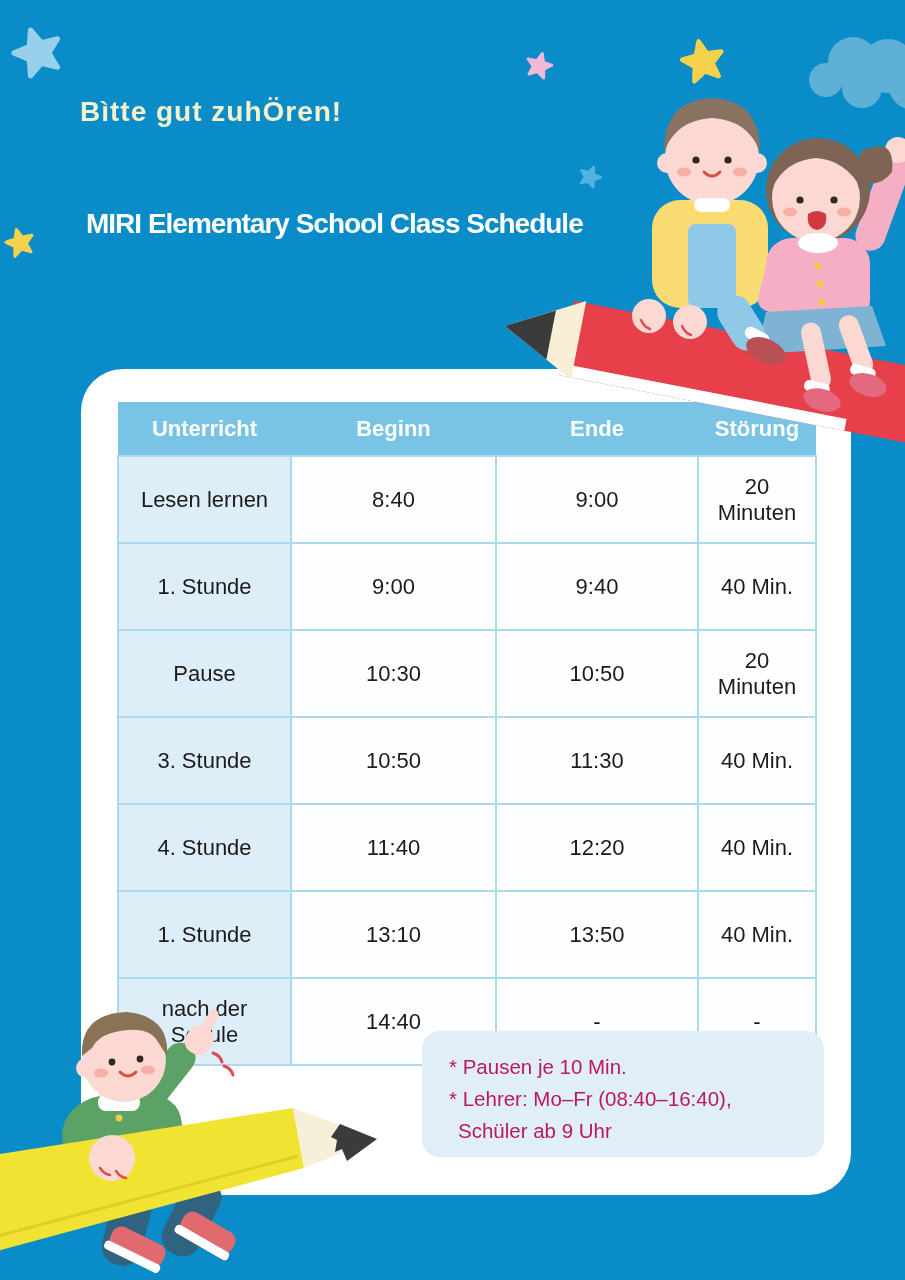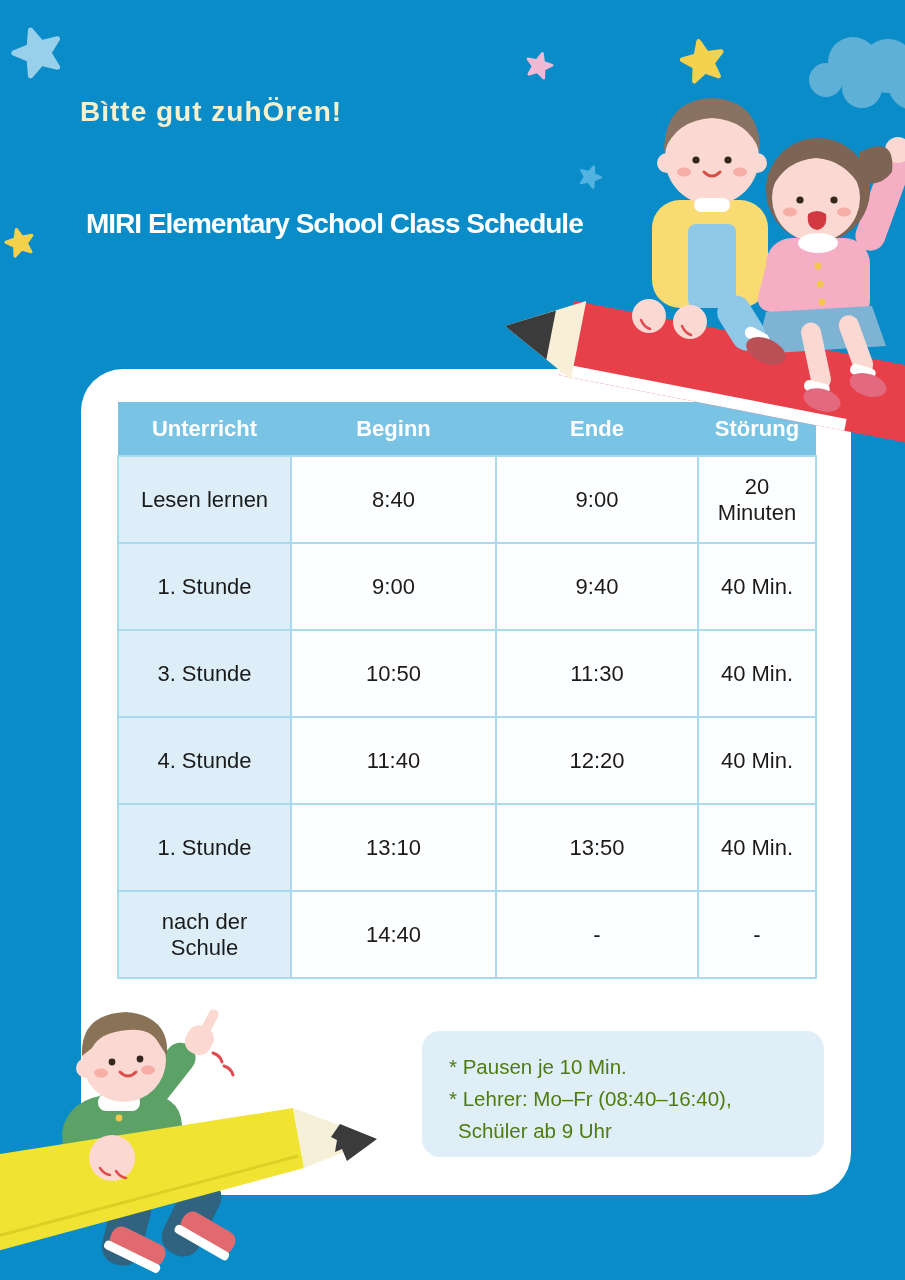--- a/index.html
+++ b/index.html
@@ -38,21 +38,21 @@
     height:53px;font-size:22px;color:var(--cell-fg,#1B1B1B);
     text-align:center;vertical-align:middle;padding:16px;
     background:var(--cell-bg,#FDFEFF);
     border:2px solid var(--grid-color,#A9DAEE);
   }
   table.schedule td.rowlabel{background:var(--label-bg,#DDEEF8);}
   .notes{
     position:absolute;left:341px;top:662px;width:402px;height:126px;
     background:var(--notes-bg,#DFEEF7);border-radius:18px;
     box-sizing:border-box;padding:20px 2px 0 27px;
-    font-size:20.5px;line-height:32px;color:#4d7c0f;
+    font-size:20.5px;line-height:32px;color:#be185d;
   }
   .notes .line{white-space:pre;}
   .notes .indent{padding-left:9px;}
   svg.deco{
     position:absolute;left:0;top:0;width:905px;height:1280px;
     z-index:3;pointer-events:none;
   }
 </style>
 </head>
 <body style="--page-bg: #0A8CC8; --subtitle-color: #F6F0CC; --title-color: #FFFFFF; --header-bg: #79C3E5; --header-fg: #FFFFFF; --label-bg: #DDEEF8; --cell-bg: #FDFEFF; --grid-color: #A9DAEE; --cell-fg: #1B1B1B; --notes-bg: #DFEEF7;">
@@ -215,20 +215,26 @@
           <td>9:00</td>
           <td>20 Minuten</td>
         </tr>
         <tr>
           <td class="rowlabel">1. Stunde</td>
           <td>9:00</td>
           <td>9:40</td>
           <td>40 Min.</td>
         </tr>
         <tr>
+          <td class="rowlabel">Pause</td>
+          <td>10:30</td>
+          <td>10:50</td>
+          <td>20 Minuten</td>
+        </tr>
+        <tr>
           <td class="rowlabel">3. Stunde</td>
           <td>10:50</td>
           <td>11:30</td>
           <td>40 Min.</td>
         </tr>
         <tr>
           <td class="rowlabel">4. Stunde</td>
           <td>11:40</td>
           <td>12:20</td>
           <td>40 Min.</td>

